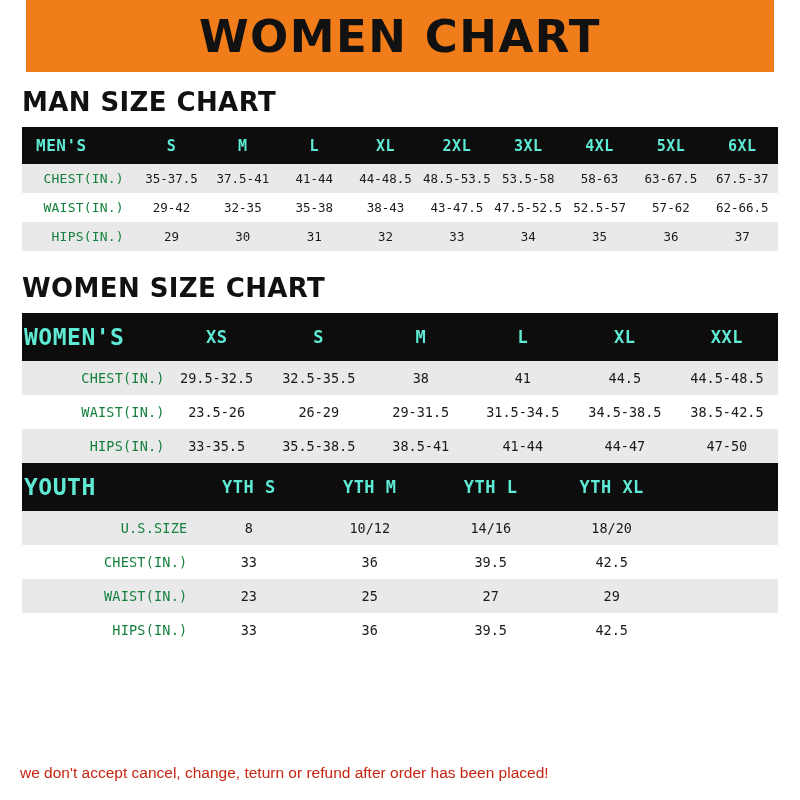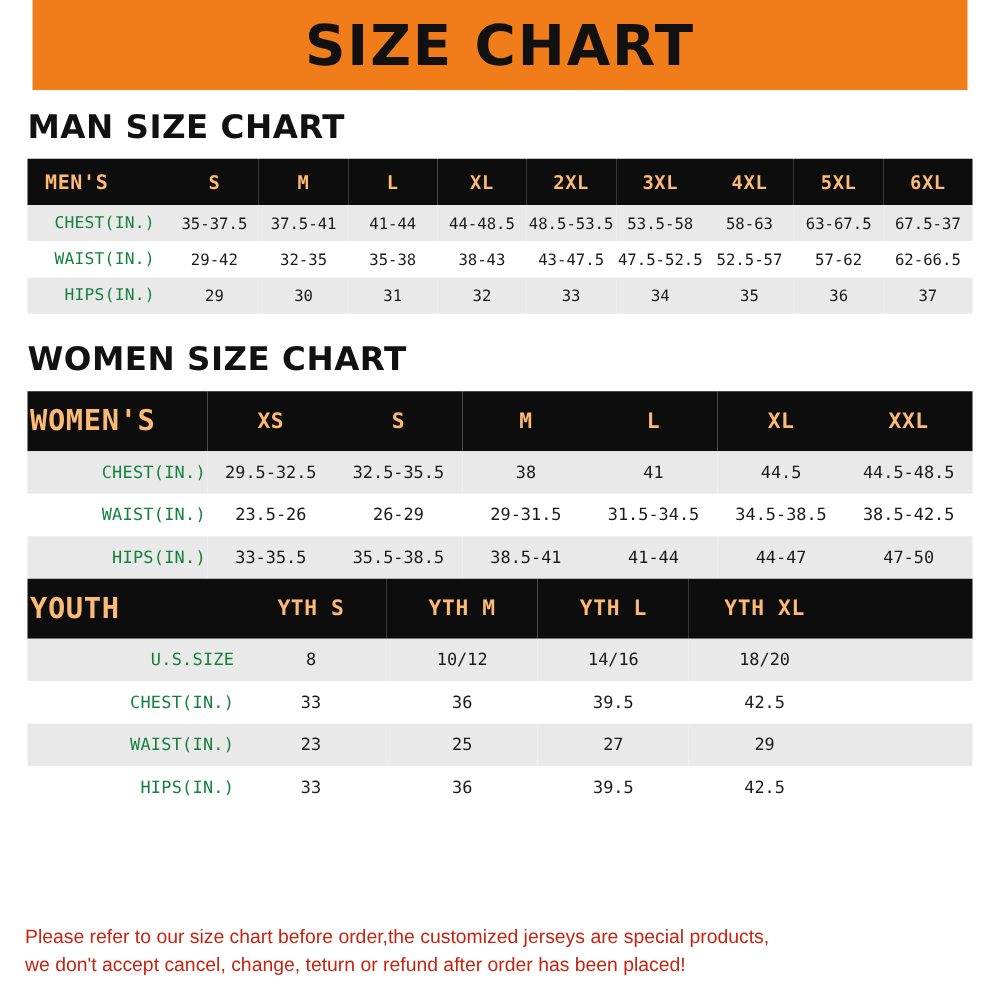--- a/index.html
+++ b/index.html
@@ -63,21 +63,21 @@
   .t2 { margin-top: 22px; margin-bottom: 10px; }
   .t3 { margin-top: 22px; margin-bottom: 10px; }
 
   table.chart {
     width: 100%;
     border-collapse: collapse;
     table-layout: fixed;
   }
   table.chart thead th {
     background: #0d0d0d;
-    color: #fdba74;
+    color: #5eead4;
     font-family: "DejaVu Sans Mono", monospace;
     font-weight: bold;
     font-size: 15px;
     padding: 9px 2px;
     text-align: center;
     letter-spacing: 0.5px;
   }
   table.chart thead th.rowhead {
     text-align: left;
     padding-left: 14px;
@@ -120,21 +120,21 @@
     text-align: left;
     font-family: "Liberation Sans", sans-serif;
   }
 </style>
 </head>
 <body>
 
 <div class="page">
 
   <div class="header">
-    <div class="header-title">SIZE CHART</div>
+    <div class="header-title">WOMEN CHART</div>
   </div>
 
   <div class="content">
 
     <div class="section-title t1">MAN SIZE CHART</div>
     <table class="chart" id="men-table">
       <colgroup>
         <col style="width:15%">
           <col style="width:9.4%">
           <col style="width:9.4%">
@@ -304,17 +304,16 @@
           <td>39.5</td>
           <td>42.5</td>
           <td></td>
         </tr>
       </tbody>
     </table>
 
   </div>
 
   <div class="footer-note">
-    <div>Please refer to our size chart before order,the customized jerseys are special products,</div>
     <div>we don't accept cancel, change, teturn or refund after order has been placed!</div>
   </div>
 
 </div>
 
 </body></html>

